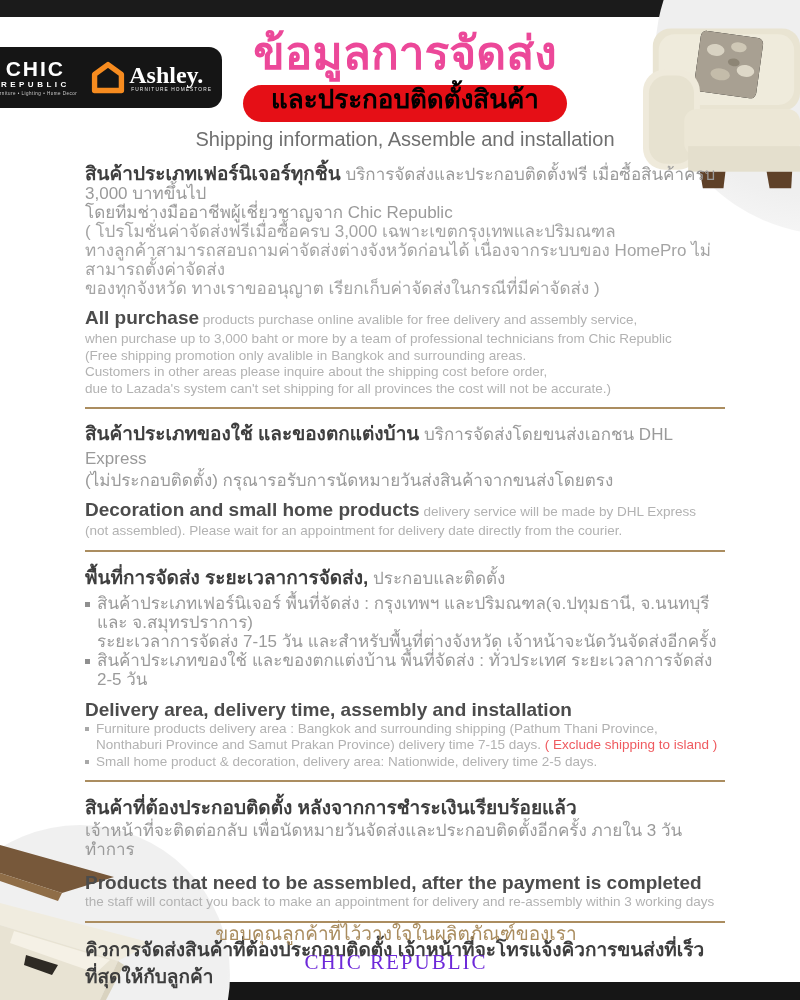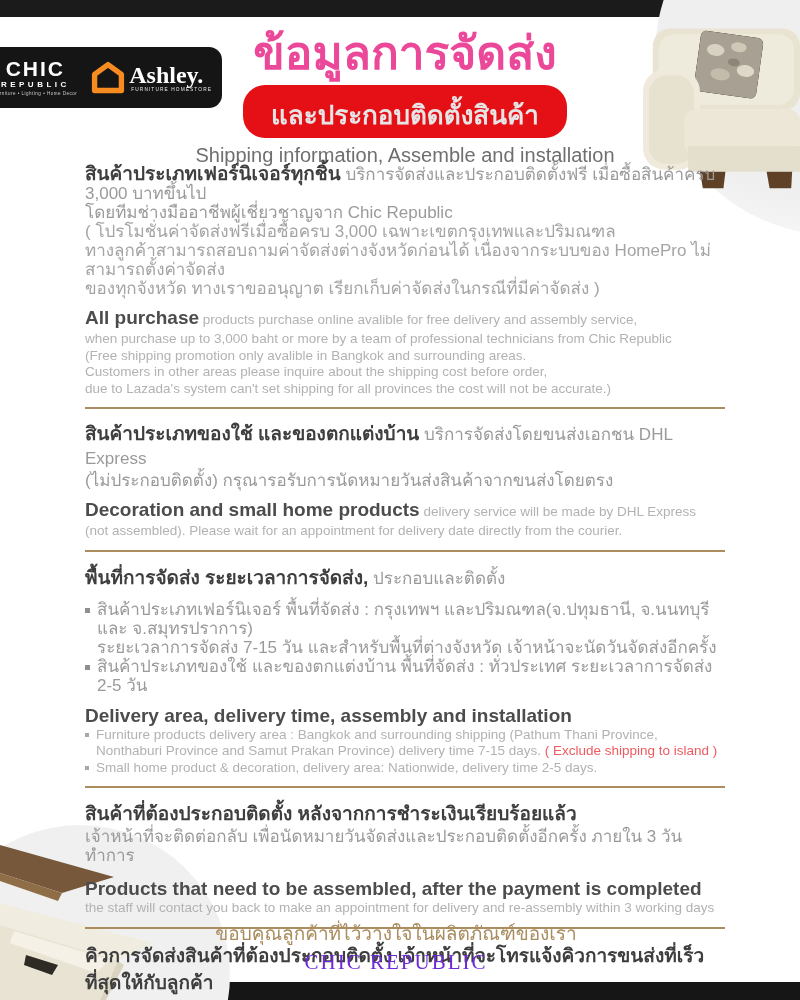--- a/index.html
+++ b/index.html
@@ -28,39 +28,39 @@
   .chic-sub{font-size:8px;font-weight:bold;letter-spacing:3.5px;margin-top:2px;}
   .chic-tag{font-size:4.5px;letter-spacing:.5px;margin-top:3px;color:#cfcfcf;}
   .ashley{display:flex;align-items:center;gap:4px;}
   .ashley-text{color:#fff;line-height:1;text-align:left;}
   .ashley-name{font-family:"Liberation Serif",serif;font-weight:bold;font-size:24px;}
   .ashley-sub{font-size:4.8px;letter-spacing:1.1px;margin-top:1px;margin-left:2px;color:#e8e8e8;}
 
   
   .header-block{left:190px;top:26px;width:430px;text-align:center;z-index:4;}
   .page-title{font-size:46px;font-weight:bold;color:#ec4899;line-height:1.2;}
-  .red-pill{display:inline-block;margin-top:4px;background:#e50f16;color:#e5e5e5;
-      font-size:26px;font-weight:bold;padding:16px 28px 7px 28px;border-radius:22px;line-height:1.15;}
+  .red-pill{display:inline-block;margin-top:4px;background:#e50f16;color:#000000;
+      font-size:26px;font-weight:bold;padding:0 28px 7px 28px;border-radius:22px;line-height:1.15;}
   .subtitle{margin-top:6px;font-size:20px;color:#6f6f6f;}
 
   
   .content{left:85px;top:164px;width:640px;z-index:4;}
   .th-line{font-size:17px;line-height:19px;color:#9a9a9a;}
   .th-head{font-size:19px;font-weight:bold;color:#3e3e3e;}
   .th-dim{color:#a4a4a4;}
   .en-block{margin-top:9px;}
   .en-line{font-size:13.5px;line-height:16.5px;color:#b2b2b2;}
   .en-head{font-size:19px;font-weight:bold;color:#4c4c4c;}
   .en-head-line{font-size:19px;line-height:23px;font-weight:bold;color:#4c4c4c;}
   .divider{border:none;border-top:2px solid #ab8d60;margin:10px 0 13px 0;}
   .bullet-row{display:flex;gap:7px;}
   .sq{width:5px;height:5px;background:#8f8f8f;margin-top:8px;flex:none;}
   .sq-sm{width:4px;height:4px;background:#a8a8a8;margin-top:6px;flex:none;}
   .red-txt{color:#ef5a5f;}
-  .mt2{margin-top:8px;}
+  .mt2{margin-top:2px;}
 
   
   .footer-block{left:0;top:918px;width:792px;text-align:center;z-index:4;}
   .thanks{font-size:19px;color:#a98c5e;}
   .brand-serif{font-family:"Liberation Serif",serif;font-size:21px;letter-spacing:2px;
       color:#6d28d9;margin-top:2px;}
 </style>
 </head>
 <body>
 

